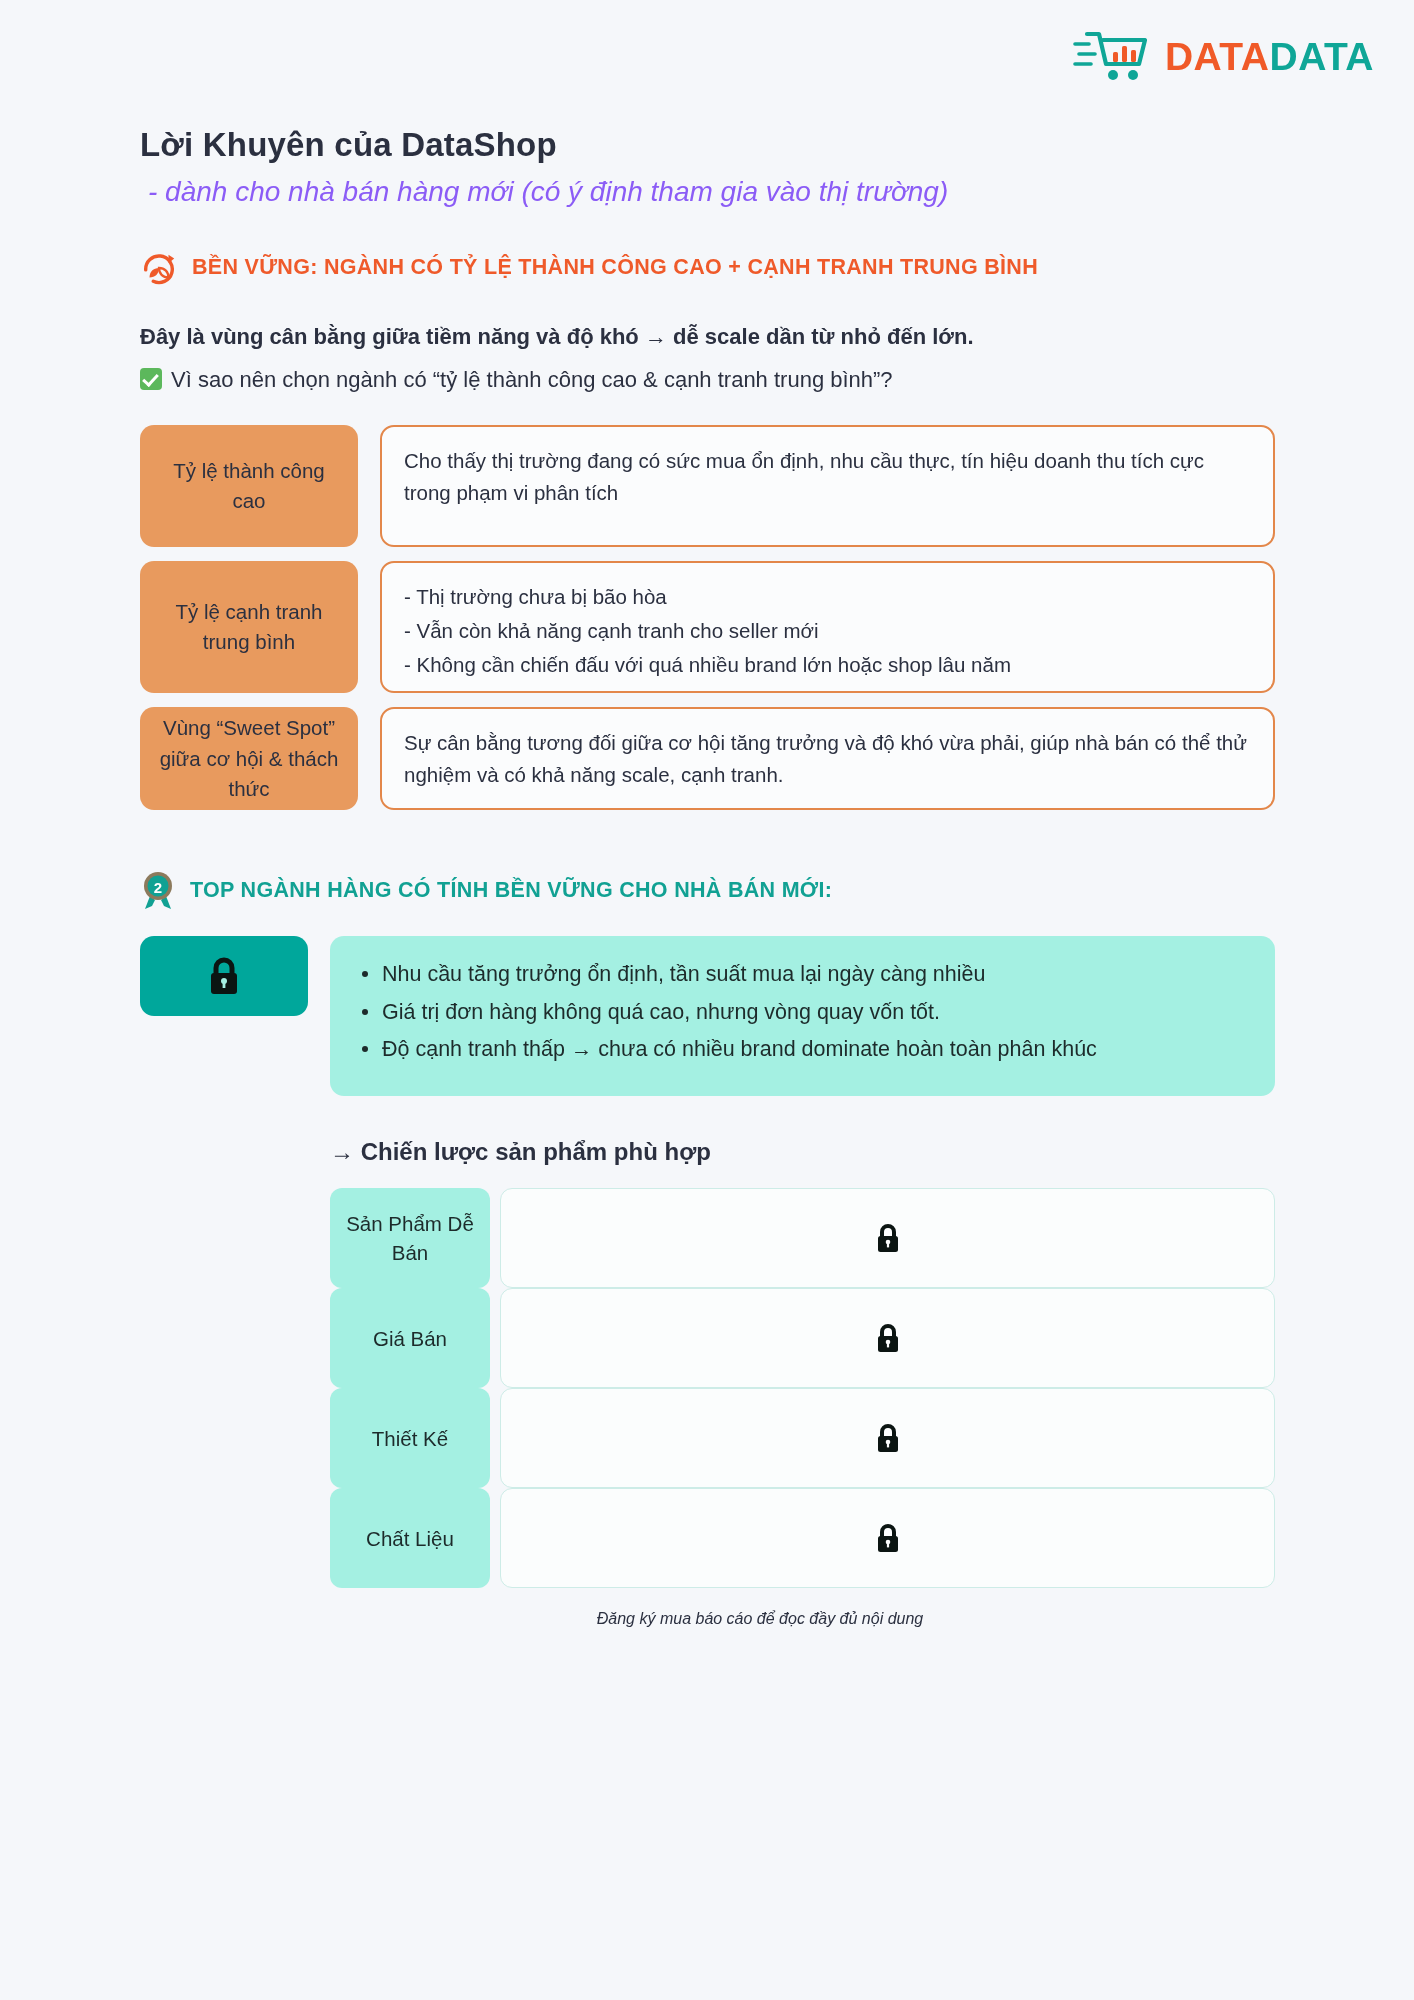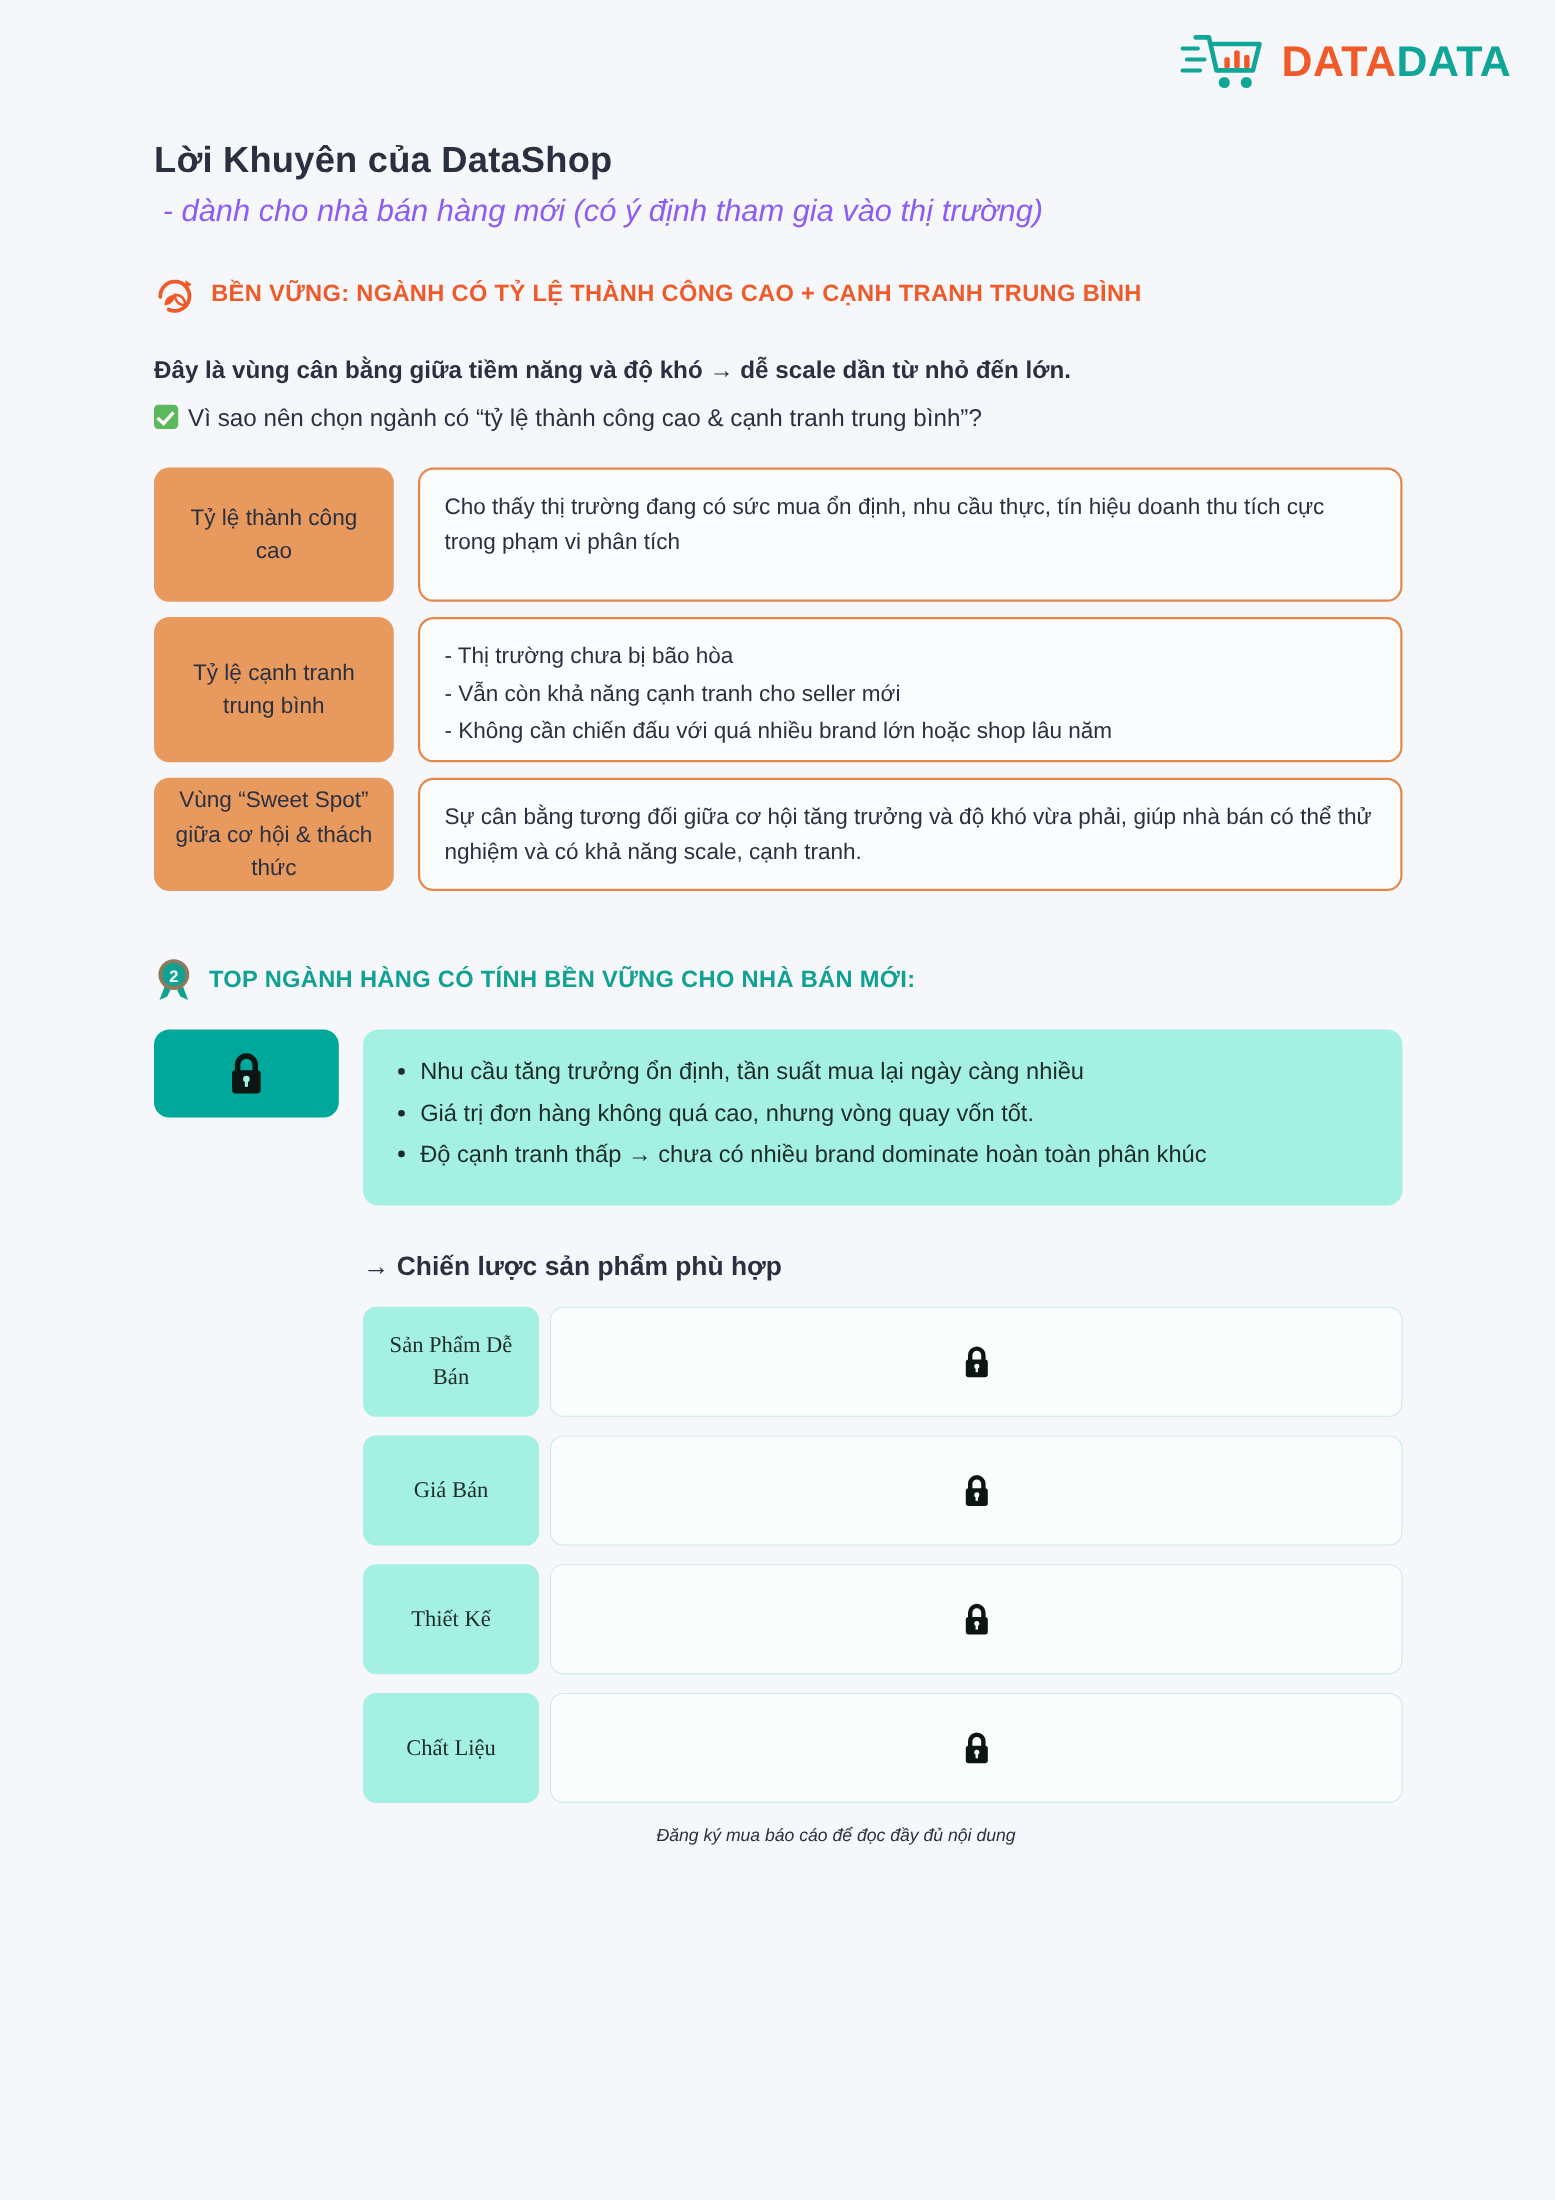--- a/index.html
+++ b/index.html
@@ -101,21 +101,21 @@
   .tbody li::before {
     content: ""; position: absolute; left: 4px; top: 13px;
     width: 6px; height: 6px; border-radius: 50%; background: #1d2b2b;
   }
 
   
   .strategy-head {
     margin-top: 42px; margin-left: 190px;
     font-size: 24px; font-weight: 700; color: #2b3040;
   }
-  .stable { margin-top: 22px; margin-left: 190px; display: flex; flex-direction: column; gap: 17px; font-family: Liberation Serif, serif; }
+  .stable { margin-top: 22px; margin-left: 190px; display: flex; flex-direction: column; gap: 0; }
   .srow { display: flex; gap: 10px; height: 100px; }
   .slabel {
     width: 160px; flex: none; background: #a4f0e2; border-radius: 12px;
     display: flex; align-items: center; justify-content: center; text-align: center;
     font-size: 20.5px; color: #1d2b2b; line-height: 1.45; padding: 8px;
   }
   .sbody {
     flex: 1; background: #fbfdfd; border: 1.5px solid #cdece7; border-radius: 12px;
     display: flex; align-items: center; justify-content: center;
   }

